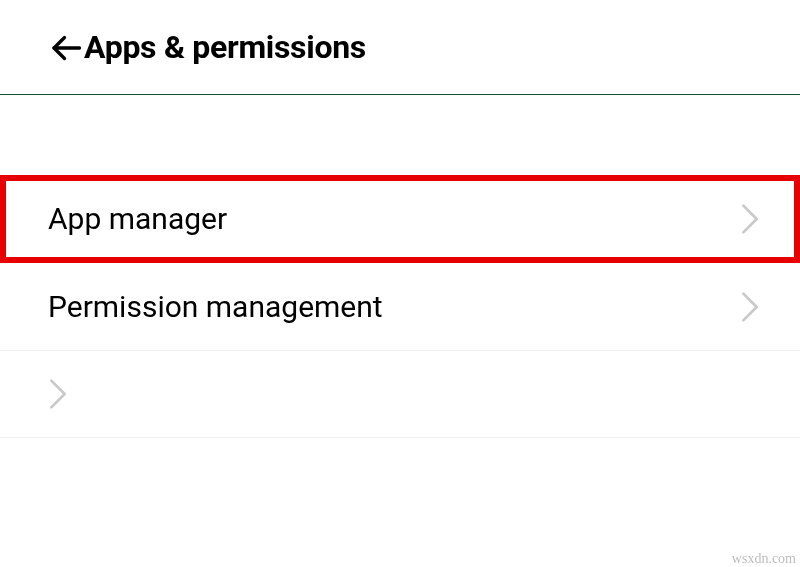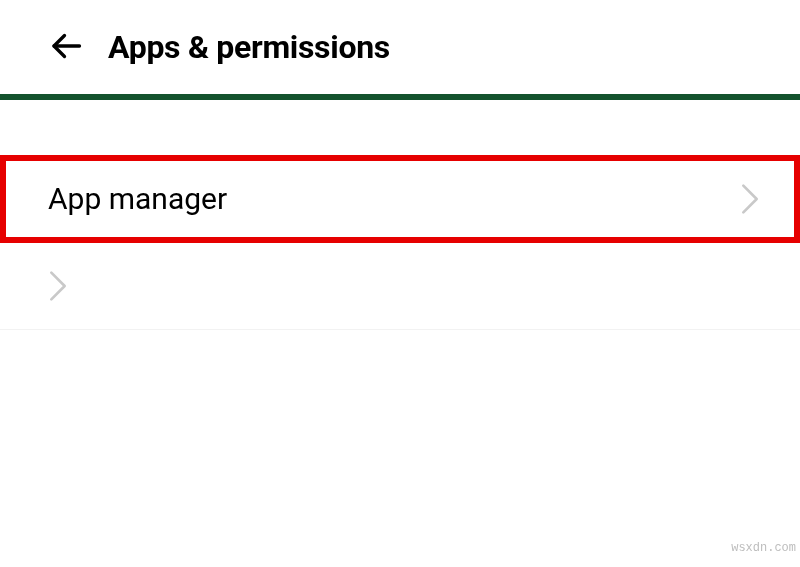--- a/index.html
+++ b/index.html
@@ -10,24 +10,23 @@
     body {
       width: 800px;
       height: 567px;
       background: #ffffff;
       font-family: -apple-system, BlinkMacSystemFont, "Segoe UI", Roboto, Helvetica, Arial, sans-serif;
       color: #000000;
       position: relative;
     }
     .header {
       display: flex;
-      align-items: flex-start;
+      align-items: flex-end;
       padding: 28px 20px 28px 48px;
-      border-bottom: 6px solid #14532d;
-      gap: 24px;
+      border-bottom: 1px solid #14532d;
     }
     .back-icon {
       display: flex;
       align-items: center;
       justify-content: center;
     }
     .page-title {
       font-size: 32px;
       font-weight: 700;
       letter-spacing: -0.3px;
@@ -53,28 +52,29 @@
       font-weight: 400;
       color: #000000;
     }
     .chevron {
       display: flex;
       align-items: center;
     }
     .highlighted {
       outline: 6px solid #e60000;
       outline-offset: -6px;
+      margin-top: 25px;
     }
     .watermark {
       position: absolute;
       right: 4px;
-      bottom: 12px;
-      font-size: 12px;
+      bottom: 0;
+      font-size: 14px;
       color: #bdbdbd;
-      font-family: Liberation Mono, monospace;
+      font-family: Liberation Serif, serif;
     }
   </style>
 </head>
 <body>
 
 <div class="header">
   <span class="back-icon">
     <svg width="36" height="36" viewBox="0 0 24 24" fill="none" stroke="#000000" stroke-width="2.2" stroke-linecap="round" stroke-linejoin="round">
       <line x1="21" y1="12" x2="4" y2="12"></line>
       <polyline points="11 19 4 12 11 5"></polyline>
@@ -89,20 +89,28 @@
 
   <div class="list-row highlighted">
     <span class="list-row-label">App manager</span>
     <span class="chevron">
       <svg width="20" height="34" viewBox="0 0 12 20" fill="none" stroke="#c9c9c9" stroke-width="1.6" stroke-linecap="round" stroke-linejoin="round">
         <polyline points="2 2 10 10 2 18"></polyline>
       </svg>
     </span>
   </div>
 
+  <div class="list-row">
+    <span class="list-row-label">Permission management</span>
+    <span class="chevron">
+      <svg width="20" height="34" viewBox="0 0 12 20" fill="none" stroke="#c9c9c9" stroke-width="1.6" stroke-linecap="round" stroke-linejoin="round">
+        <polyline points="2 2 10 10 2 18"></polyline>
+      </svg>
+    </span>
+  </div>
 
   <div class="list-row">
     <span class="chevron">
       <svg width="20" height="34" viewBox="0 0 12 20" fill="none" stroke="#c9c9c9" stroke-width="1.6" stroke-linecap="round" stroke-linejoin="round">
         <polyline points="2 2 10 10 2 18"></polyline>
       </svg>
     </span>
   </div>
 
 </div>

